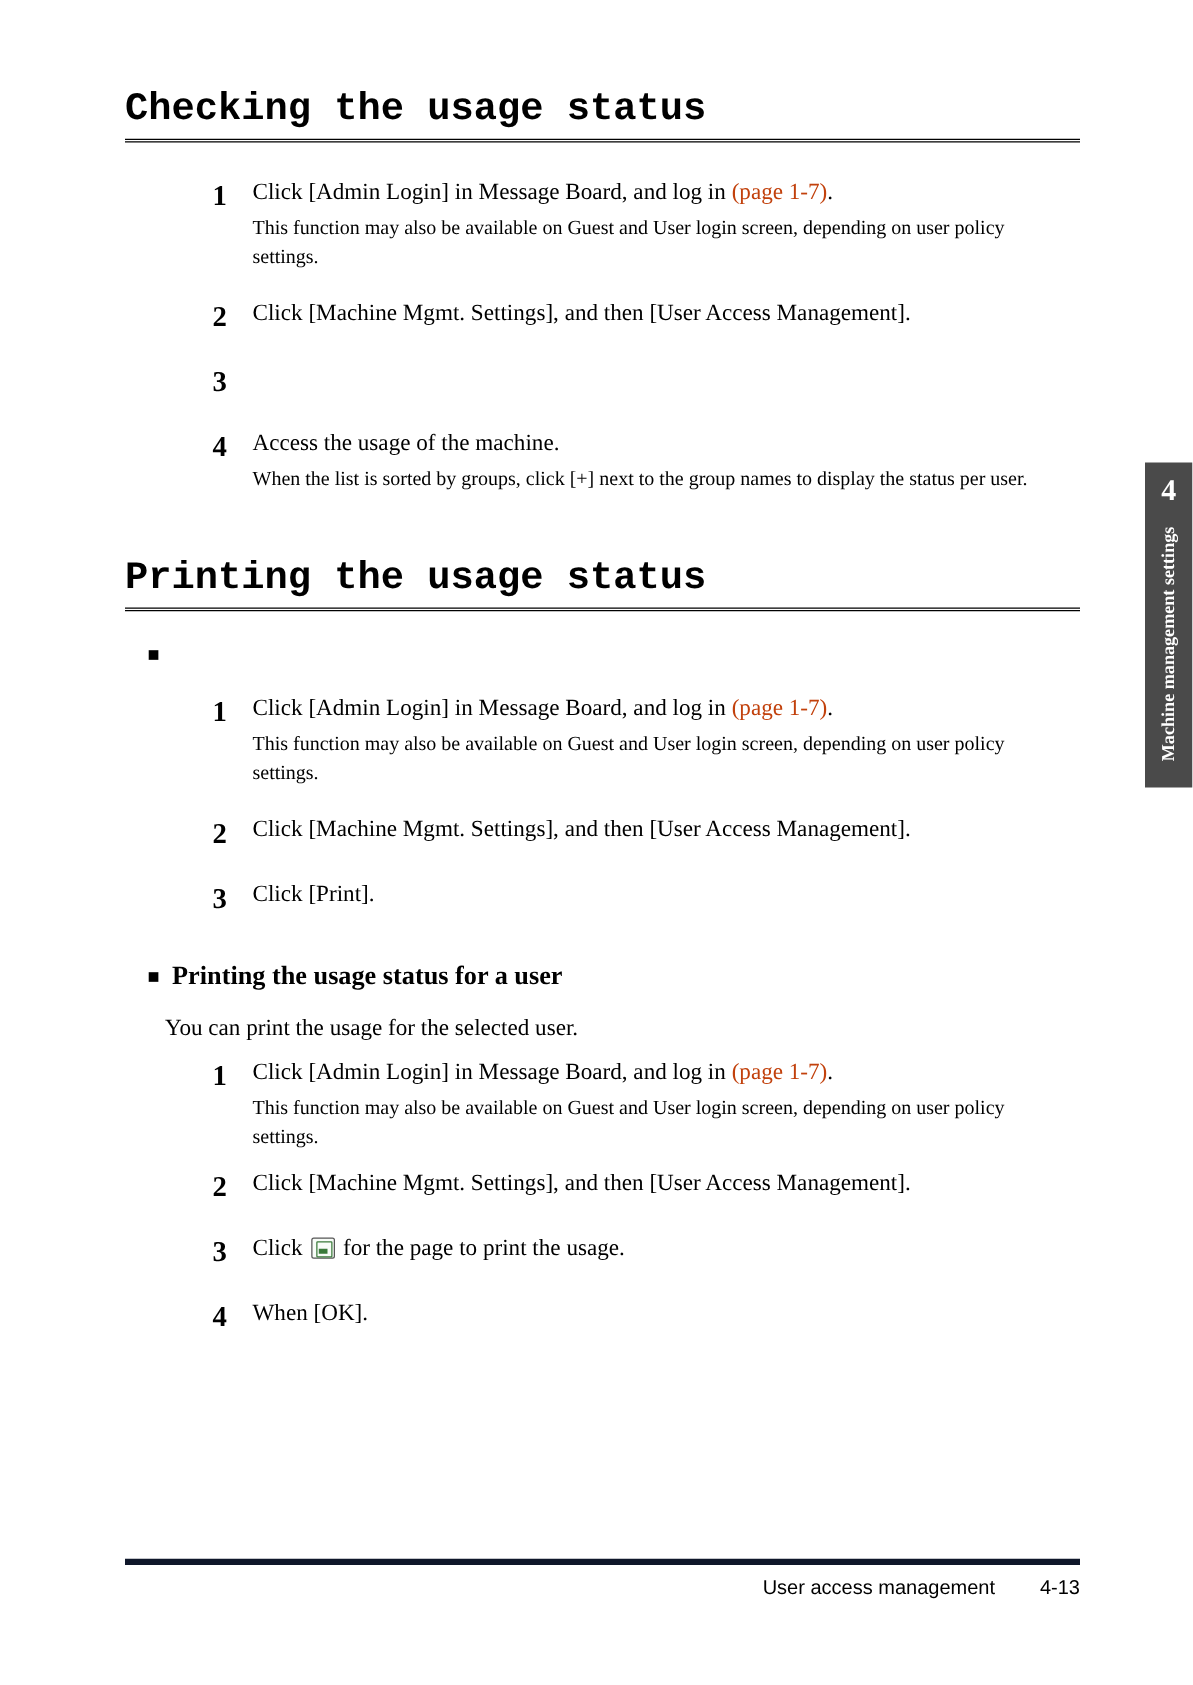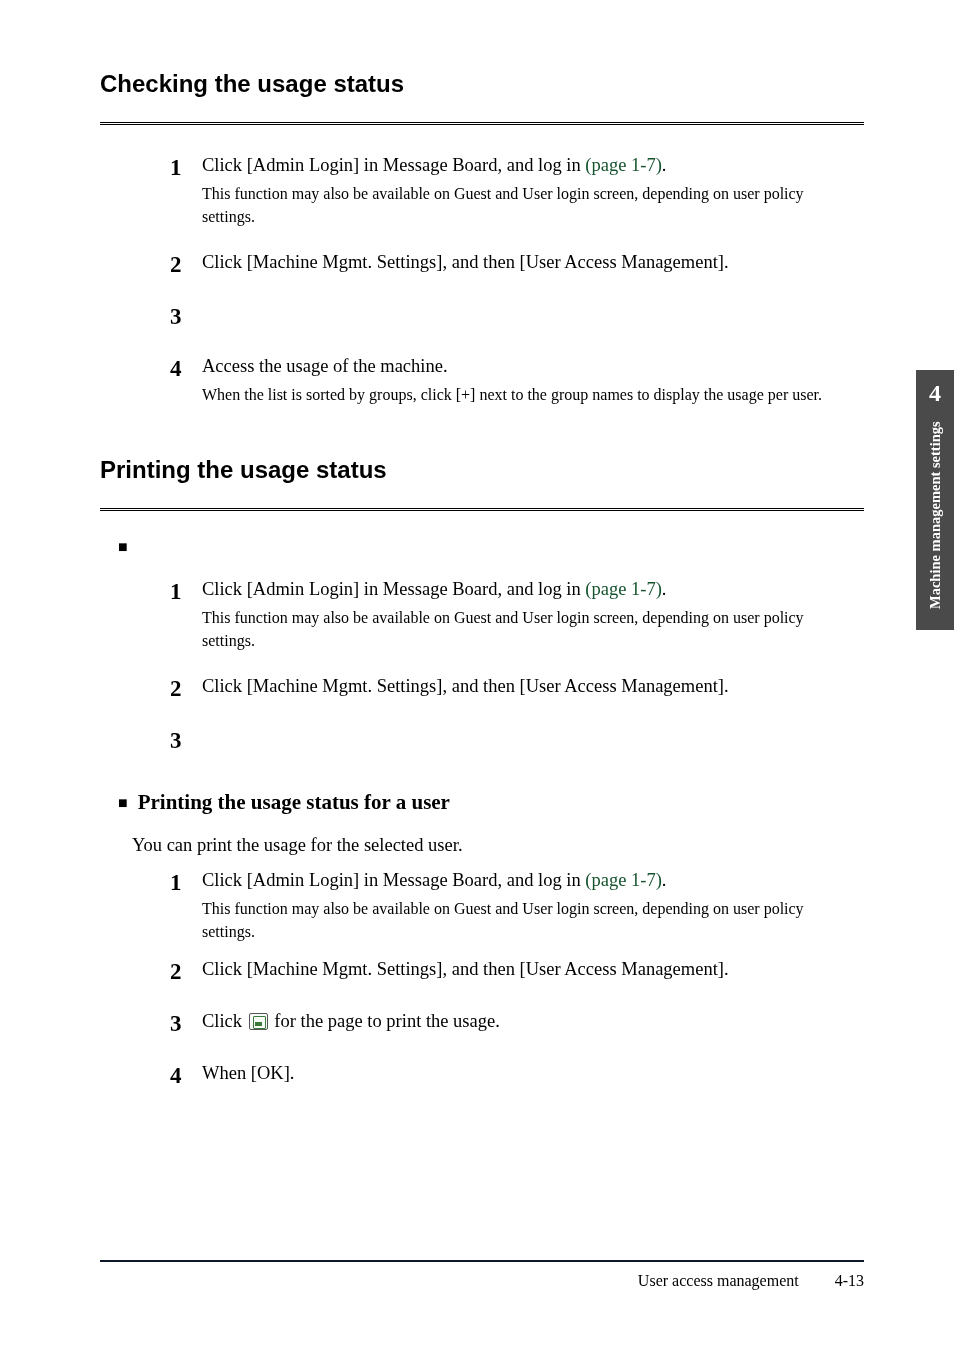--- a/index.html
+++ b/index.html
@@ -14,25 +14,25 @@
     font-family: "Times New Roman", Georgia, serif;
     position: relative;
     color: #000;
   }
   .page {
     padding: 70px 90px 60px 100px;
     position: relative;
     height: 100%;
   }
   .section-heading {
-    font-family: Liberation Sans, sans-serif;
-    font-weight: bold;
-    font-size: 24px;
+    font-family: Liberation Mono, monospace;
+    font-weight: bold;
+    font-size: 31px;
     border-bottom: 3px double #000;
-    padding-bottom: 24px;
+    padding-bottom: 6px;
     margin-bottom: 28px;
   }
   .section-heading.first {
     margin-top: 0;
   }
   .section-heading.second {
     margin-top: 50px;
   }
   .steps {
     margin-left: 70px;
@@ -60,21 +60,21 @@
     font-size: 18.5px;
     line-height: 1.4;
   }
   .step-sub {
     font-family: "Times New Roman", Georgia, serif;
     font-size: 16px;
     line-height: 1.45;
     margin-top: 3px;
   }
   .link {
-    color: #14532d;
+    color: #c2410c;
     margin-top: 28px;
   }
   .subsection {
     display: flex;
     align-items: baseline;
     margin-left: 18px;
     margin-top: 10px;
     margin-bottom: 20px;
   }
   .bullet {
@@ -145,26 +145,26 @@
     writing-mode: vertical-rl;
     transform: rotate(180deg);
     font-size: 14.5px;
     text-align: center;
     height: 210px;
     margin: 0 auto;
     padding-top: 6px;
   }
   .footer {
     position: absolute;
-    bottom: 58px;
+    bottom: 68px;
     left: 100px;
     right: 90px;
-    border-top: 2px solid #0f172a;
+    border-top: 5px solid #0f172a;
     padding-top: 10px;
-    font-family: Liberation Serif, serif;
+    font-family: Liberation Sans, sans-serif;
     font-size: 16px;
     display: flex;
     justify-content: flex-end;
     gap: 36px;
   }
 </style>
 </head>
 <body>
 
 <div class="page">
@@ -190,21 +190,21 @@
     </div>
 
     <div class="step">
       <div class="step-num">3</div>
     </div>
 
     <div class="step">
       <div class="step-num">4</div>
       <div class="step-body">
         <div class="step-main">Access the usage of the machine.</div>
-        <div class="step-sub">When the list is sorted by groups, click [+] next to the group names to display the usage per user.</div>
+        <div class="step-sub">When the list is sorted by groups, click [+] next to the group names to display the status per user.</div>
       </div>
     </div>
   </div>
 
   <h1 class="section-heading second">Printing the usage status</h1>
 
   <div class="subsection">
     <span class="bullet">■</span>
   </div>
 
@@ -221,20 +221,23 @@
 
     <div class="step">
       <div class="step-num">2</div>
       <div class="step-body">
         <div class="step-main">Click [Machine Mgmt. Settings], and then [User Access Management].</div>
       </div>
     </div>
 
     <div class="step">
       <div class="step-num">3</div>
+      <div class="step-body">
+        <div class="step-main">Click [Print].</div>
+      </div>
     </div>
   </div>
 
   <div class="subsection" style="margin-top:34px">
     <span class="bullet">■</span>
     <span class="subsection-heading">Printing the usage status for a user</span>
   </div>
 
   <div class="intro-text">You can print the usage for the selected user.</div>
 

